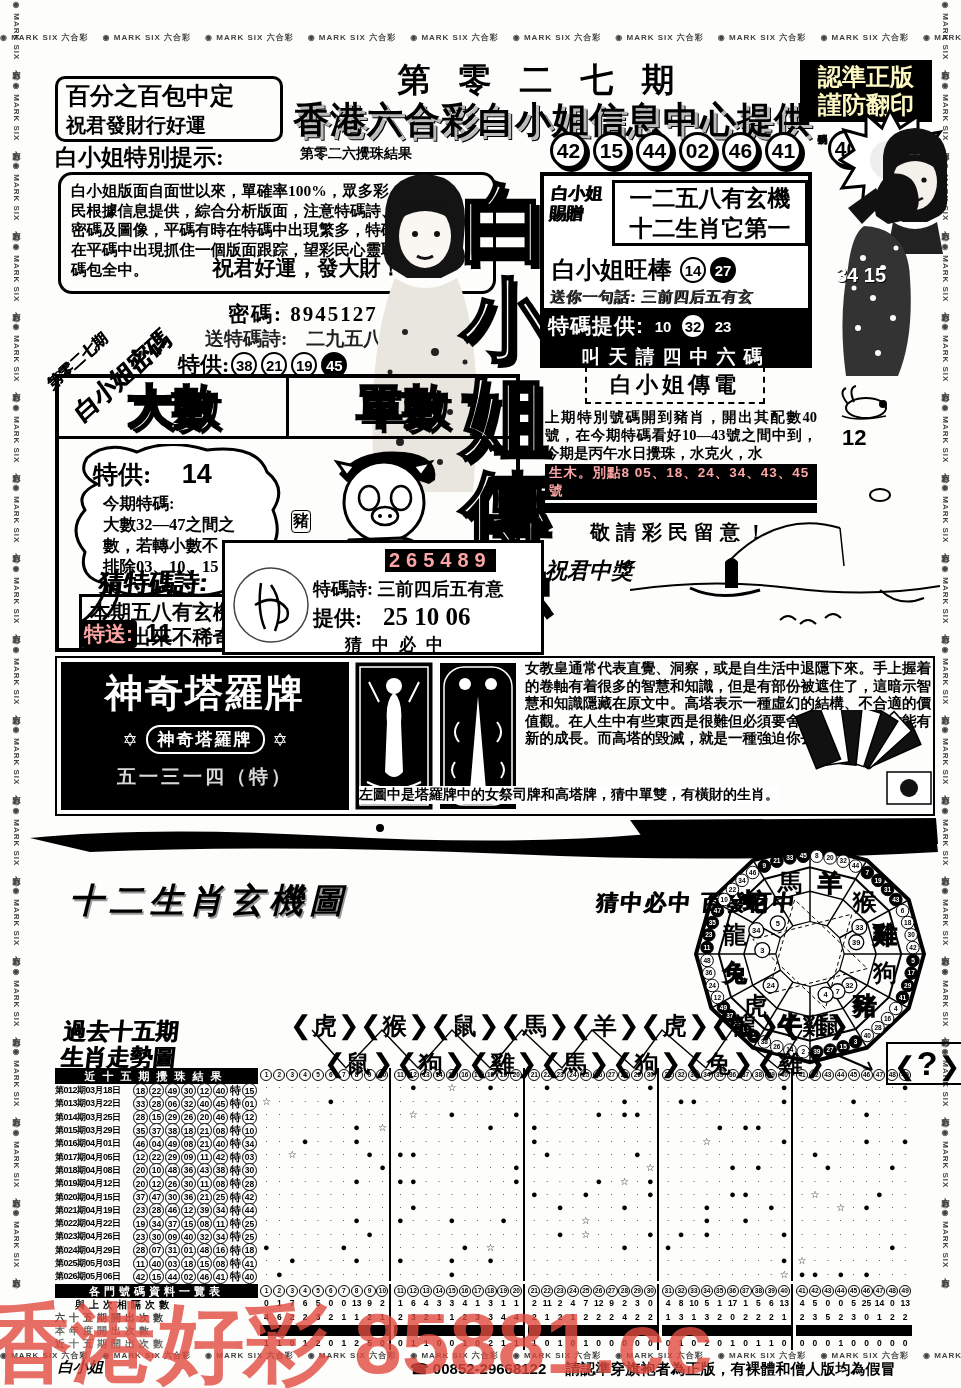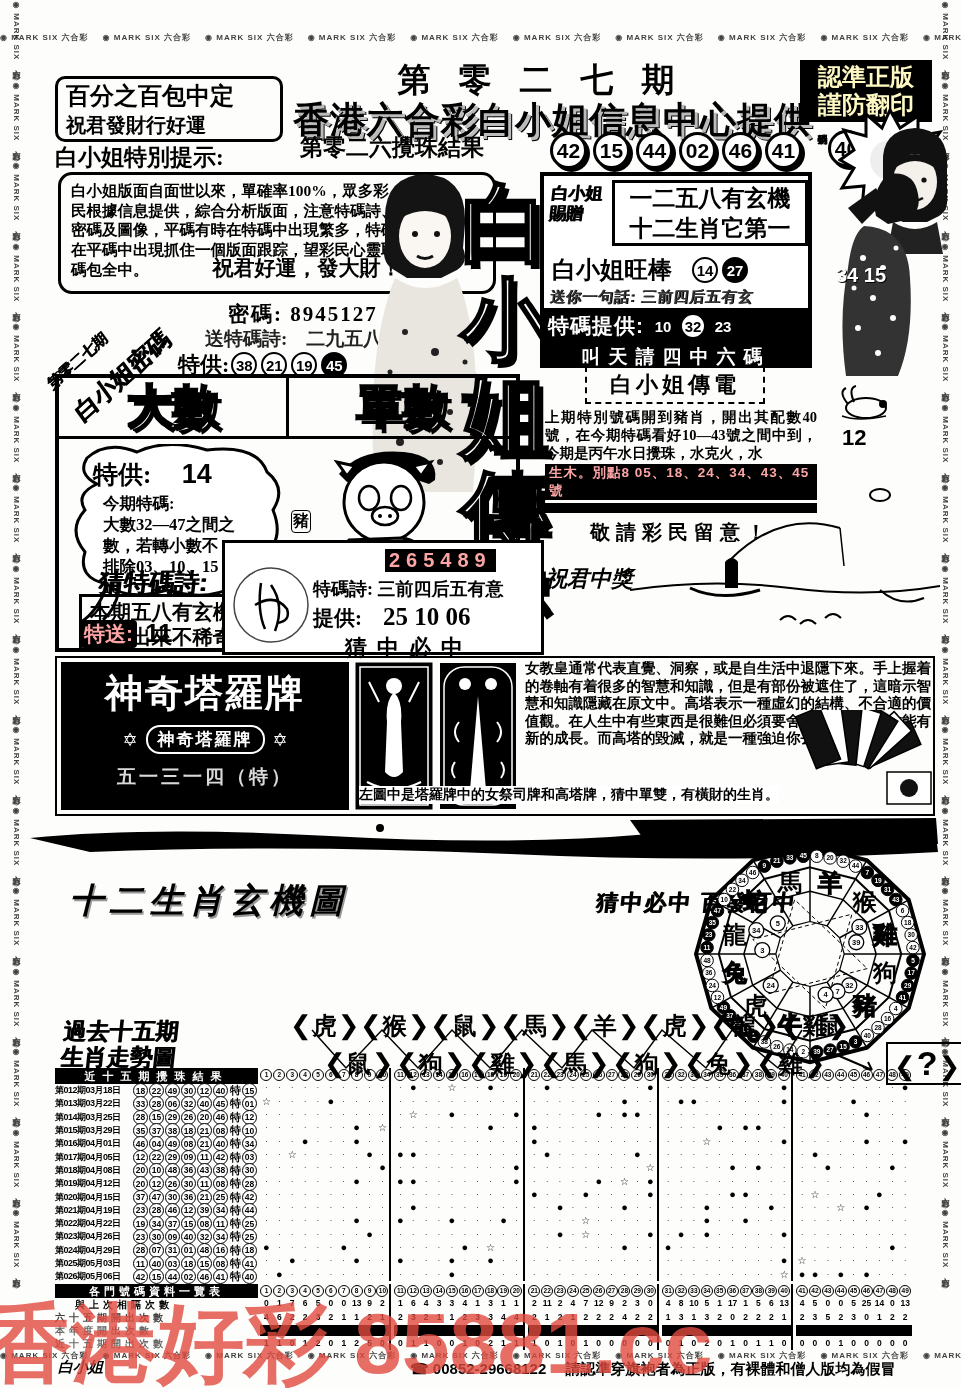--- a/index.html
+++ b/index.html
@@ -126,21 +126,21 @@
   <div class="abs" style="left:292px;top:96px;width:520px;text-align:center;font-size:36px;font-weight:900;
        text-shadow:3px 3px 0 #bbb, 4px 4px 0 #000;letter-spacing:1px;" data-name="page-title">香港六合彩白小姐信息中心提供</div>
 
   <div class="abs" style="left:800px;top:60px;width:132px;height:62px;background:#000;color:#fef9c3;display:flex;
        flex-direction:column;align-items:center;justify-content:center;font-weight:900;font-size:24px;line-height:28px;" data-name="authenticity-stamp">
     <span data-name="stamp-line">認準正版</span>
     <span data-name="stamp-line">謹防翻印</span>
   </div>
 
   <div class="abs kai" style="left:55px;top:142px;font-size:23px;font-weight:900;" data-name="special-tip-label">白小姐特別提示:</div>
-  <div class="abs kai" style="left:300px;top:132px;font-size:23px;font-weight:900;" data-name="last-draw-label">第零二六攪珠結果</div>
+  <div class="abs kai" style="left:300px;top:145px;font-size:14px;font-weight:900;" data-name="last-draw-label">第零二六攪珠結果</div>
   <div class="abs" style="left:550px;top:132px;display:flex;gap:6px;" data-name="last-draw-numbers">
       <span class="circ big" data-name="number-circle">42</span>
       <span class="circ big" data-name="number-circle">15</span>
       <span class="circ big" data-name="number-circle">44</span>
       <span class="circ big" data-name="number-circle">02</span>
       <span class="circ big" data-name="number-circle">46</span>
       <span class="circ big" data-name="number-circle">41</span>
     </div>
   <div class="abs" style="left:816px;top:126px;width:12px;font-size:10px;font-weight:bold;line-height:11px;writing-mode:vertical-rl;" data-name="special-number-label">特別號碼</div>
   <div class="abs" style="left:828px;top:130px;" data-name="special-number">
@@ -221,21 +221,21 @@
 
   <div class="abs box" style="left:540px;top:172px;width:272px;height:196px;border-width:4px;background:#fff;" data-name="right-tips-panel">
     <div class="abs rough" style="left:6px;top:8px;font-size:17px;width:60px;line-height:20px;" data-name="panel-brand">
       <span>白小姐</span><br><span>賜贈</span>
     </div>
     <div class="abs box" style="left:68px;top:4px;width:196px;height:66px;border-width:3px;display:flex;
          flex-direction:column;align-items:center;justify-content:center;font-weight:900;font-size:23px;line-height:30px;" data-name="slogan-box">
       <span data-name="slogan1">一二五八有玄機</span>
       <span data-name="slogan2">十二生肖它第一</span>
     </div>
-    <div class="abs" style="left:8px;top:78px;display:flex;align-items:center;gap:18px;" data-name="wangbang-line">
+    <div class="abs" style="left:8px;top:78px;display:flex;align-items:center;gap:6px;" data-name="wangbang-line">
       <span class="kai" style="font-size:24px;font-weight:900;" data-name="wangbang-label">白小姐旺棒</span>
       <span style="display:inline-flex;" data-name="wangbang-numbers">
           <span class="circ md" data-name="number-circle">14</span>
           <span class="circ md f" data-name="number-circle">27</span>
         </span>
     </div>
     <div class="abs rough" style="left:6px;top:112px;font-size:15px;color:#333;letter-spacing:1px;" data-name="hint-line">送你一句話: 三前四后五有玄</div>
     <div class="abs" style="left:0px;top:132px;width:264px;height:36px;background:#000;display:flex;align-items:center;gap:4px;padding-left:4px;" data-name="tema-band">
       <span style="color:#fff;font-weight:900;font-size:21px;letter-spacing:1px;" data-name="tema-label">特碼提供:</span>
       <span style="display:inline-flex;" data-name="tema-numbers">
@@ -267,21 +267,21 @@
     <div class="abs" style="left:18px;top:96px;color:#fff;font-size:20px;font-weight:900;text-shadow:1px 1px 0 #000;" data-name="dress-numbers">34 15</div>
   </div>
 
   <div class="abs" style="left:545px;top:366px;width:272px;" data-name="chuandian-panel">
     <div style="width:180px;margin:0 0 4px 40px;border:2px dashed #000;text-align:center;font-size:22px;
          font-weight:900;letter-spacing:4px;padding:2px 0;" data-name="chuandian-title">白小姐傳電</div>
     <div class="kai" style="font-size:14.5px;line-height:18px;text-align:justify;" data-name="chuandian-body">上期特別號碼開到豬肖，開出其配數40號，在今期特碼看好10—43號之間中到，今期是丙午水日攪珠，水克火，水</div>
     <div class="inv" style="font-size:13.5px;letter-spacing:1px;margin-top:2px;" data-name="chuandian-highlight">生木。別點8 05、18、24、34、43、45號</div>
     <div style="background:#000;height:10px;margin-top:3px;" data-name="black-rule"></div>
     <div class="kai" style="font-size:20px;font-weight:900;letter-spacing:6px;text-align:center;margin-top:6px;" data-name="chuandian-notice">敬請彩民留意！</div>
-    <div class="kai" style="font-size:22px;font-weight:bold;font-style:italic;margin-top:18px;" data-name="chuandian-wish">祝君中獎</div>
+    <div class="kai" style="font-size:22px;font-weight:bold;font-style:italic;margin-top:10px;" data-name="chuandian-wish">祝君中獎</div>
   </div>
   <svg class="abs" style="left:828px;top:382px;" width="70" height="40" viewBox="0 0 70 40" data-name="rabbit-sketch">
     <ellipse cx="38" cy="26" rx="20" ry="10" fill="none" stroke="#000" stroke-width="2"></ellipse>
     <path d="M20,22 Q10,10 18,6 M26,20 Q20,6 28,4" stroke="#000" stroke-width="2" fill="none"></path>
     <circle cx="55" cy="22" r="4" fill="#000"></circle>
     <path d="M14,34 Q30,40 58,34" stroke="#000" stroke-width="1.5" fill="none"></path>
   </svg>
   <div class="abs" style="left:842px;top:425px;font-size:22px;font-weight:bold;" data-name="rabbit-number">12</div>
 
   <svg class="abs" style="left:630px;top:470px;" width="310" height="185" viewBox="0 0 310 185" data-name="fisherman-sketch">
@@ -349,21 +349,21 @@
       <circle cx="40" cy="40" r="37" fill="none" stroke="#444" stroke-width="1.5"></circle>
       <path d="M30,18 Q26,46 34,64 M24,40 Q44,28 56,44 Q60,56 46,58 M40,20 Q54,40 44,66" stroke="#000" stroke-width="2.5" fill="none"></path>
     </svg>
     <div class="abs inv" style="left:160px;top:6px;font-size:20px;letter-spacing:6px;" data-name="code-value">265489</div>
     <div class="abs kai" style="left:88px;top:34px;font-size:18px;font-weight:900;" data-name="code-poem">
       <span>特碼詩:</span> <span>三前四后五有意</span>
     </div>
     <div class="abs kai" style="left:88px;top:60px;font-size:21px;font-weight:900;" data-name="code-provide">
       <span>提供:</span>　<span style="font-size:25px;">25 10 06</span>
     </div>
-    <div class="abs kai" style="left:120px;top:90px;font-size:22px;font-weight:900;letter-spacing:10px;" data-name="code-footer">猜中必中</div>
+    <div class="abs kai" style="left:120px;top:90px;font-size:17px;font-weight:900;letter-spacing:10px;" data-name="code-footer">猜中必中</div>
   </div>
 
   <div class="abs" style="left:55px;top:656px;width:880px;height:160px;border:2px solid #000;" data-name="tarot-section">
     <div class="abs" style="left:4px;top:4px;width:288px;height:148px;background:#000;color:#fff;text-align:center;" data-name="tarot-title-box">
       <div style="font-size:38px;font-weight:900;letter-spacing:2px;margin-top:6px;" data-name="tarot-title">神奇塔羅牌</div>
       <div style="margin-top:6px;display:flex;justify-content:center;align-items:center;gap:8px;">
         <span data-name="star-of-david-icon" style="font-size:18px;">✡</span>
         <span style="border:2px solid #fff;border-radius:14px;padding:1px 10px;font-size:17px;font-weight:900;letter-spacing:2px;" data-name="tarot-pill">神奇塔羅牌</span>
         <span data-name="star-of-david-icon" style="font-size:18px;">✡</span>
       </div>

